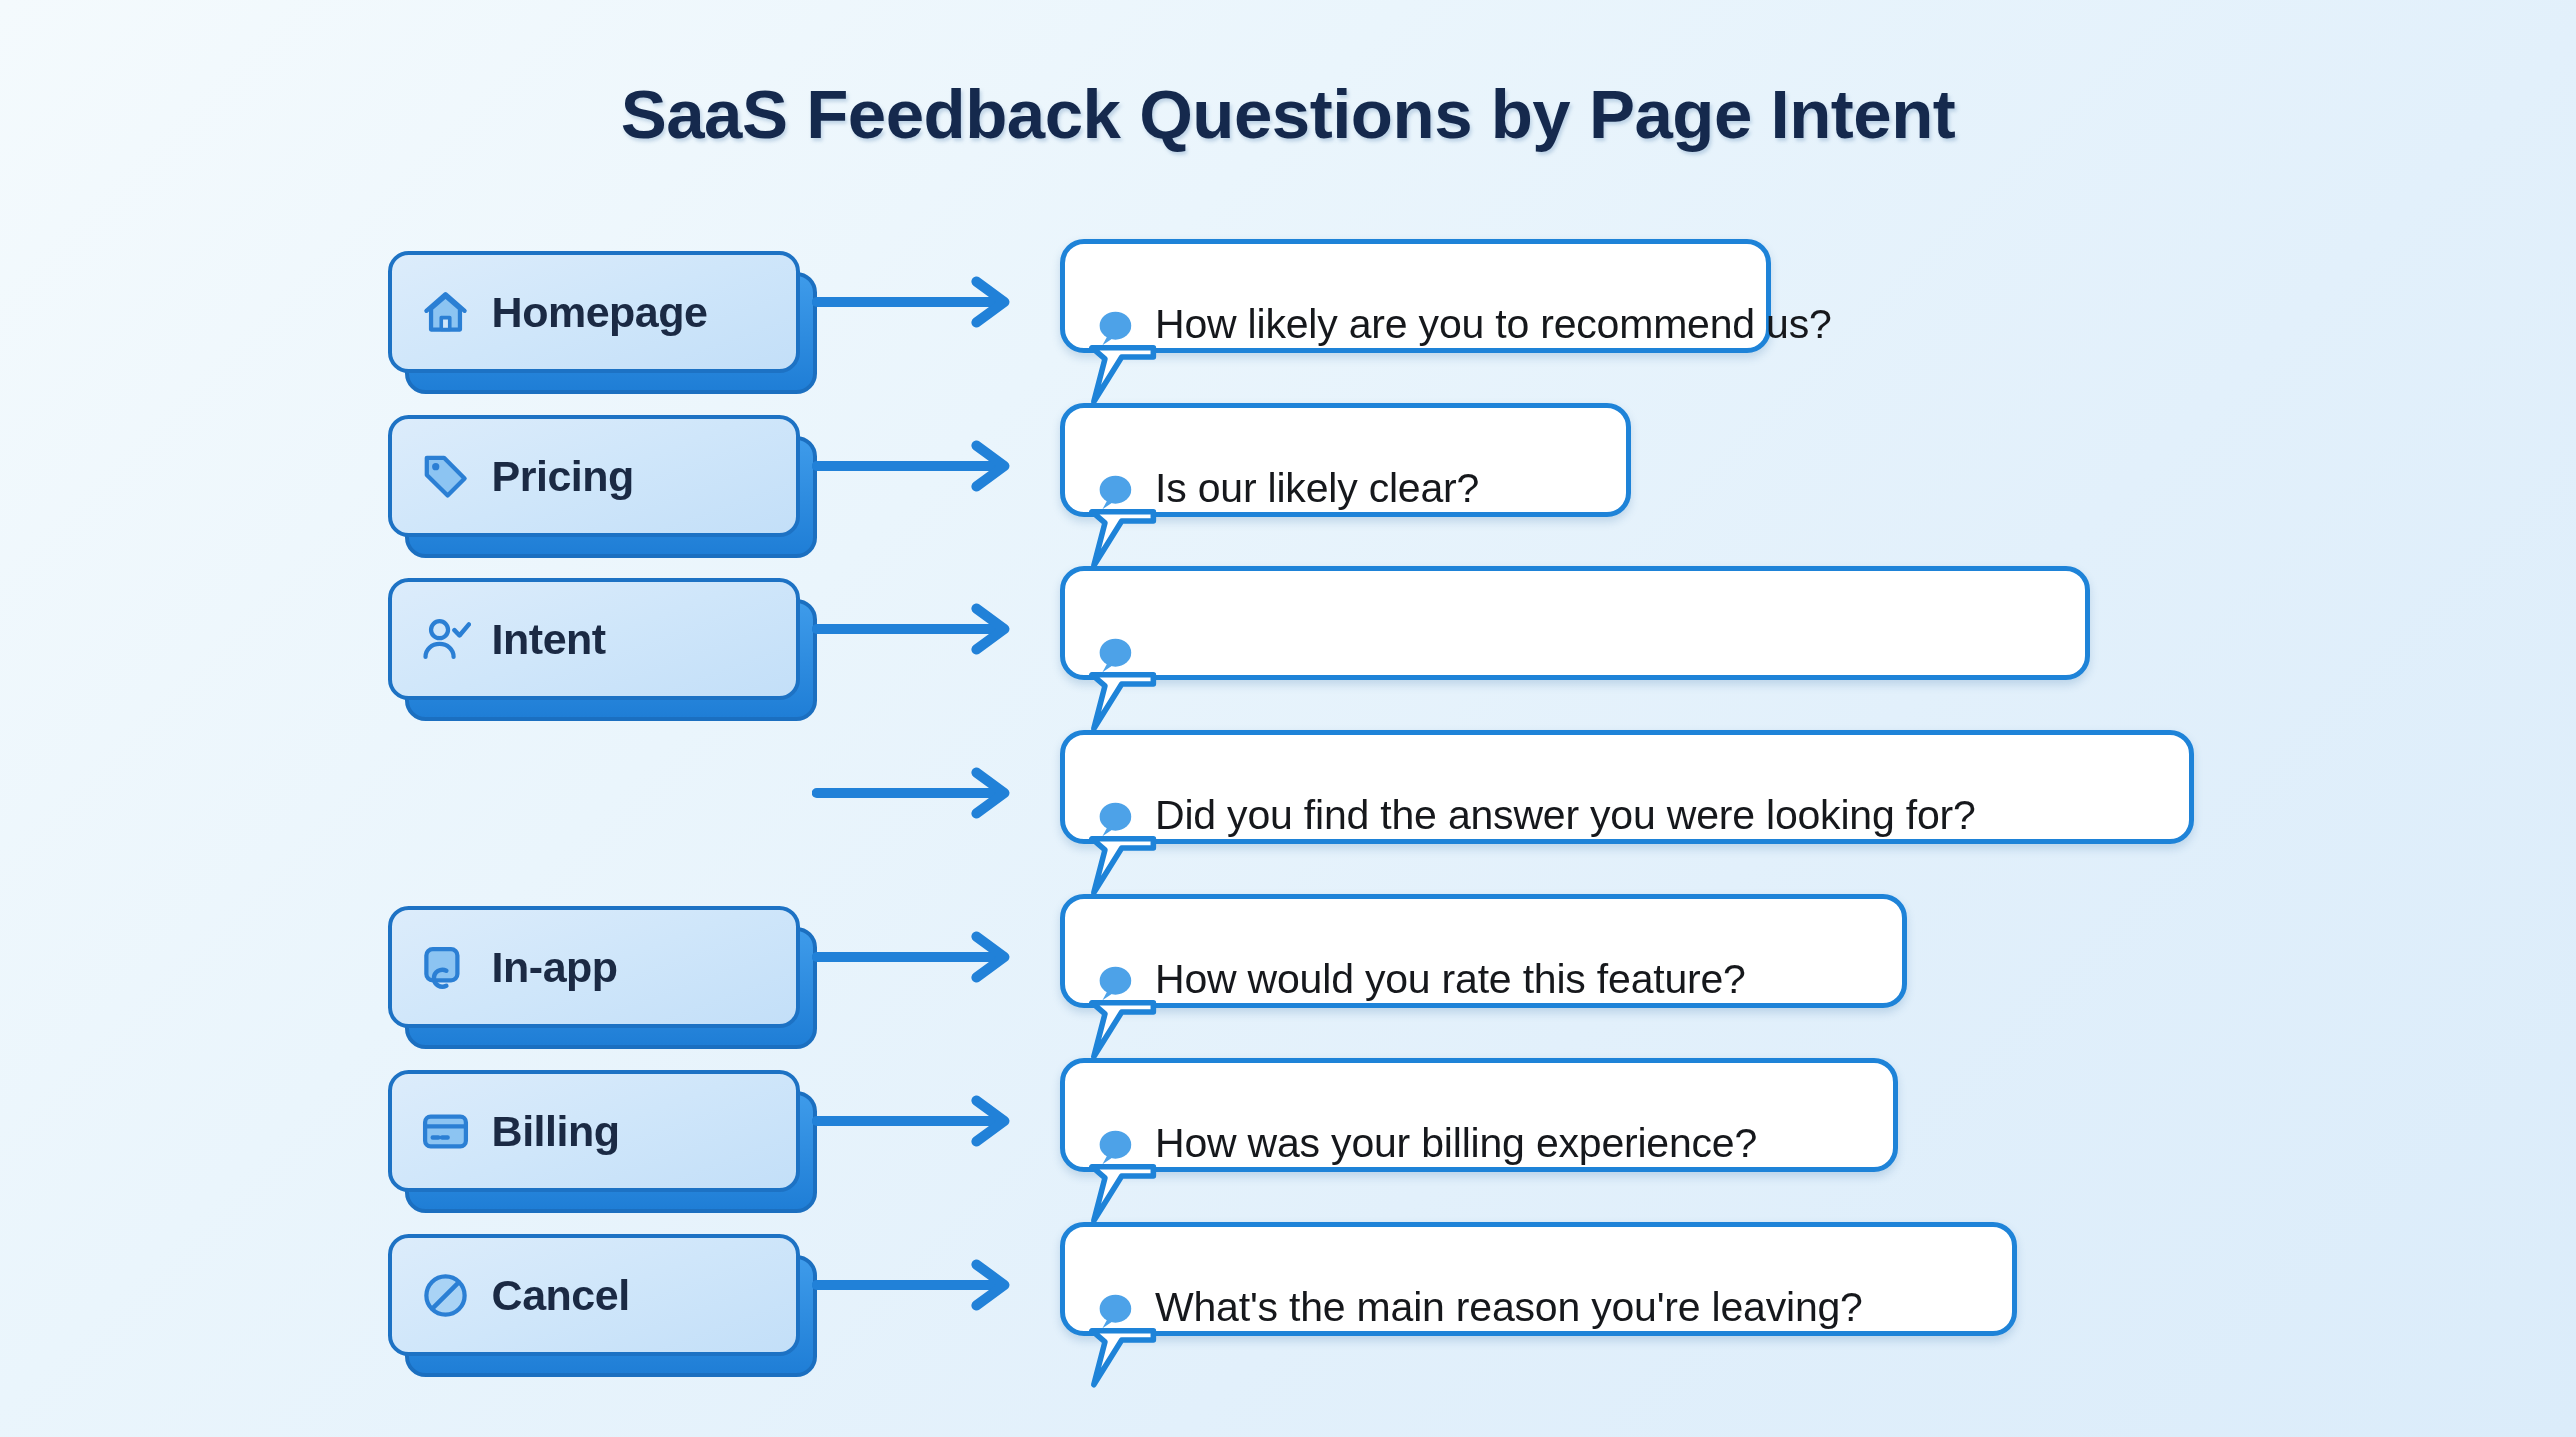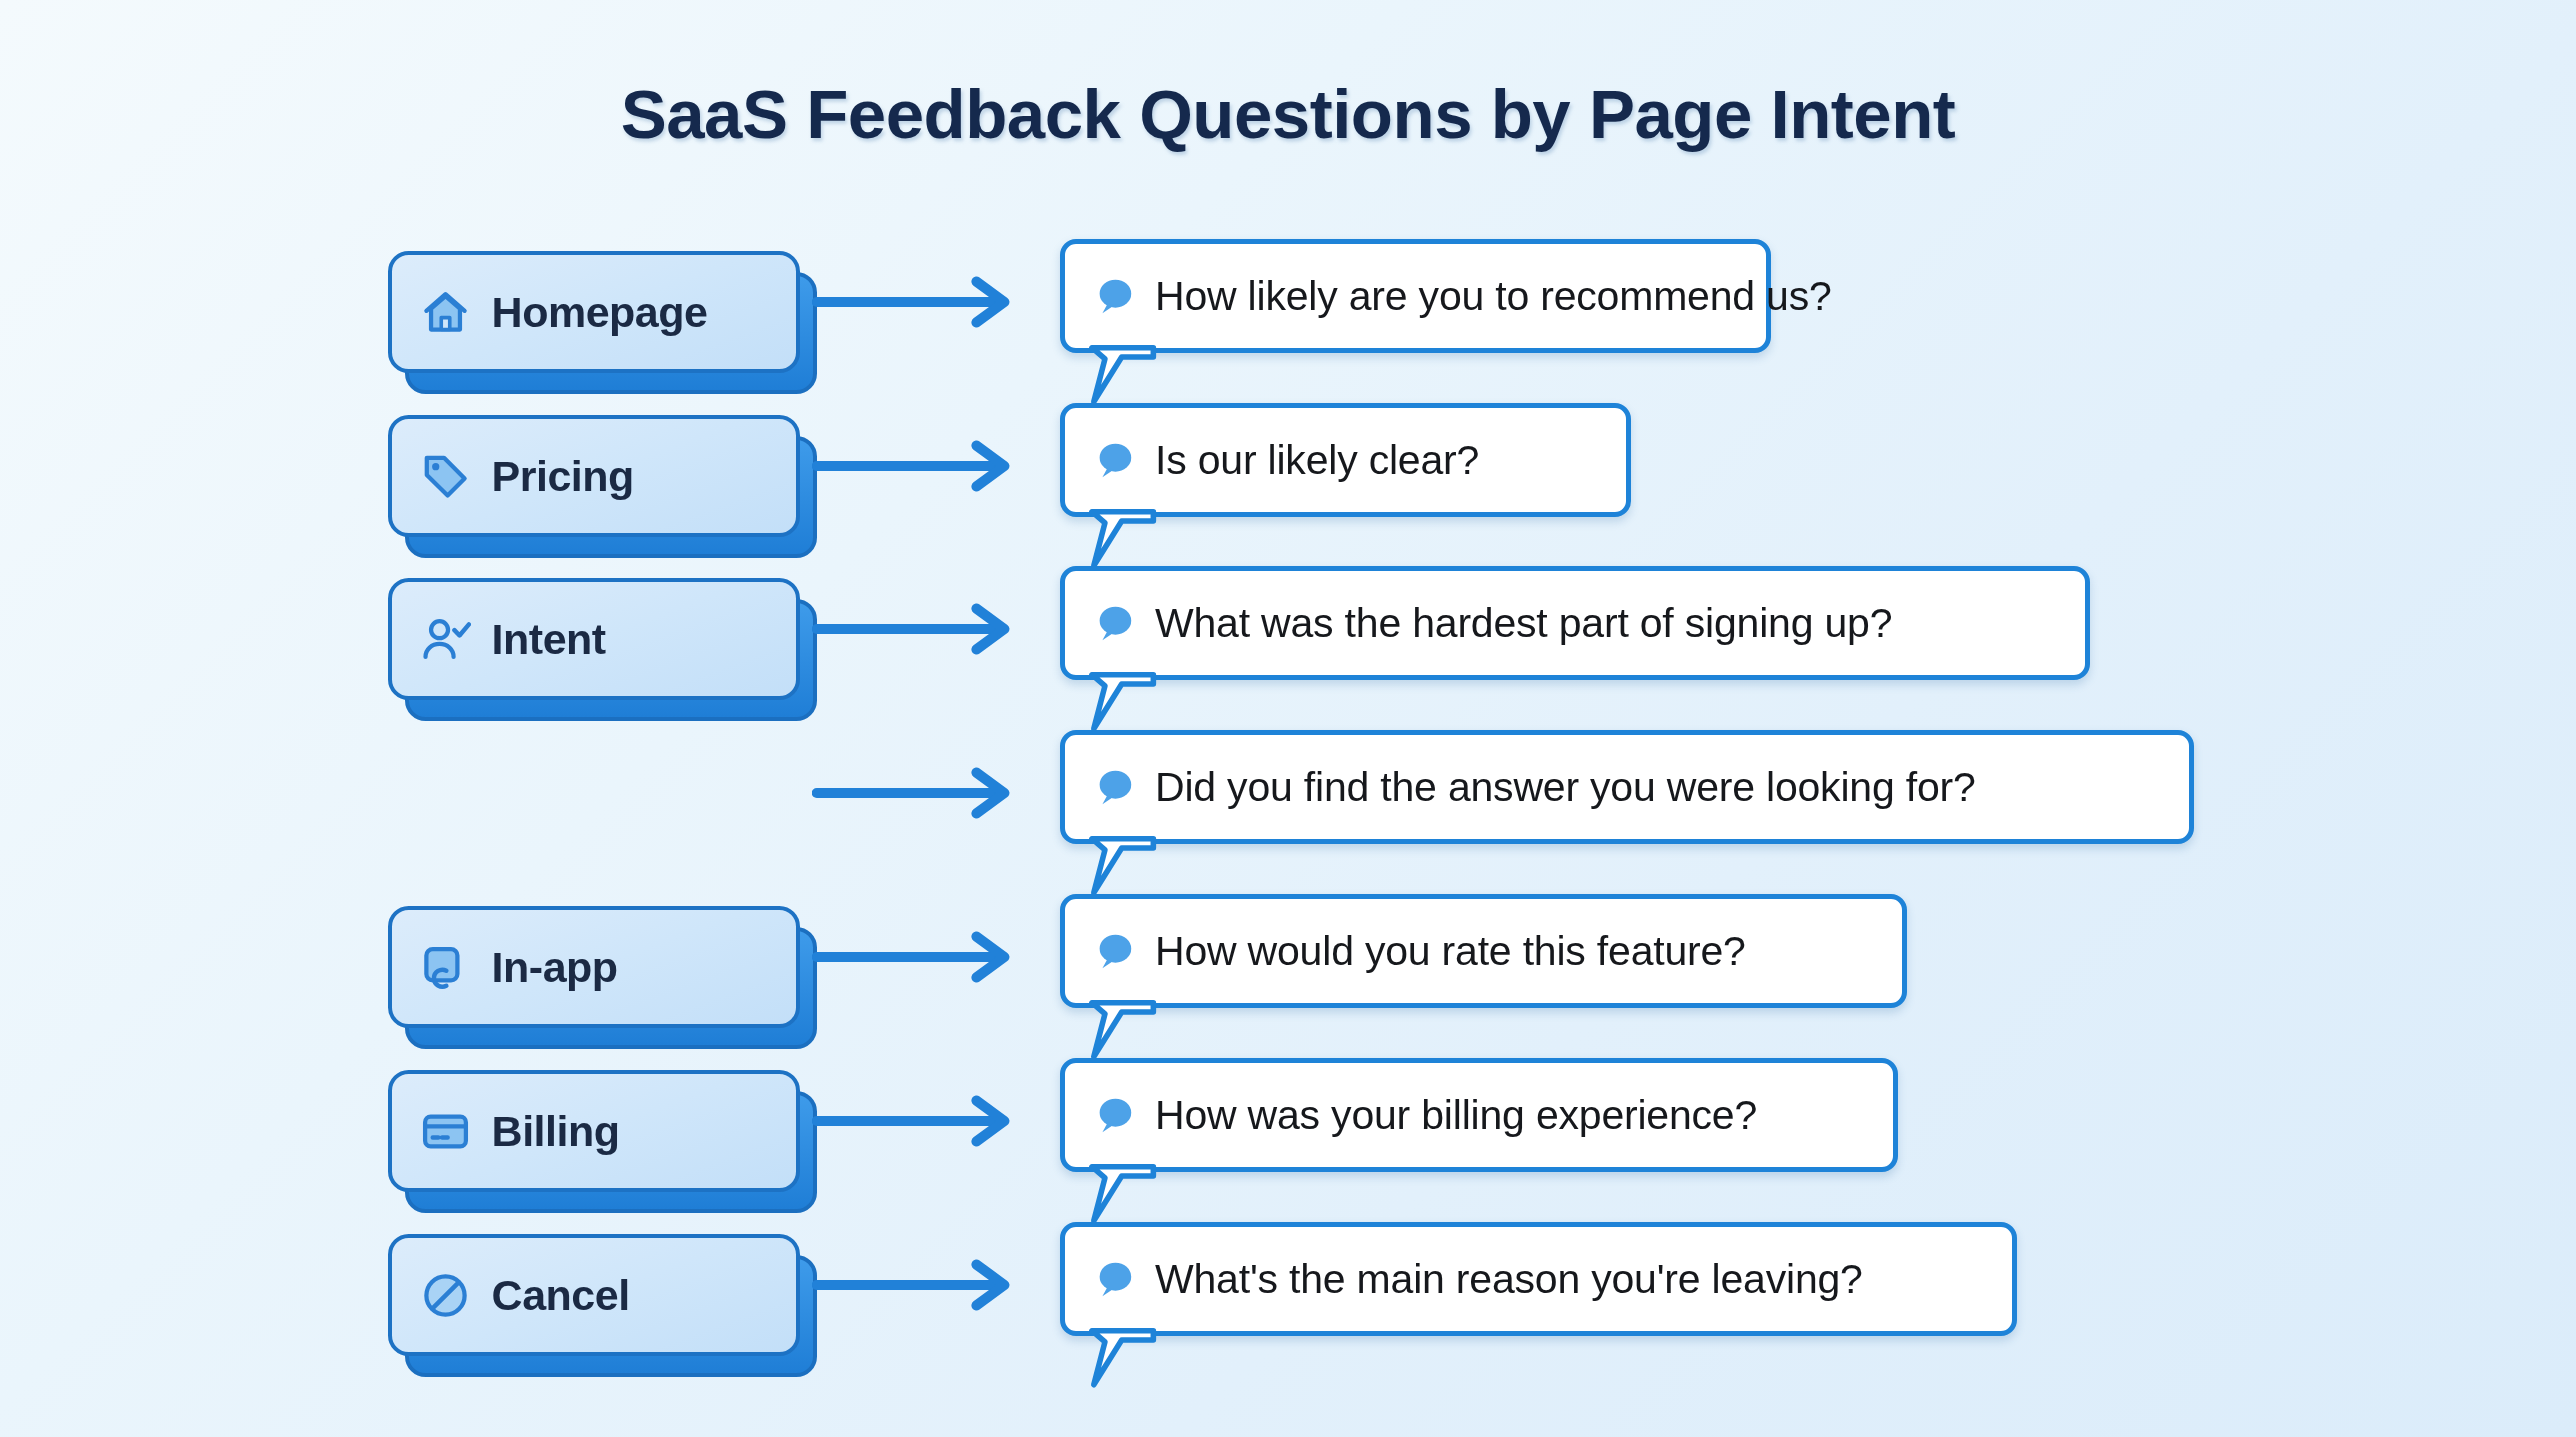--- a/index.html
+++ b/index.html
@@ -102,25 +102,25 @@
   
   .bubble-wrap {
     position: absolute;
     left: 1060px;
     top: 0;
   }
   .bubble {
     position: relative;
     background: #ffffff;
     border: 5.6px solid #1e83d8;
-    border-radius: 16px;
+    border-radius: 24px;
     box-sizing: border-box;
     height: 114px;
     display: flex;
-    align-items: center;
+    align-items: flex-end;
     padding: 0 32px 0 28px;
     gap: 19px;
     box-shadow: 0 4.7px 8.4px rgba(60,120,175,0.22);
   }
   .bubble-tail {
     position: absolute;
     left: 24px;
     top: 105px;
     width: 81px;
     height: 67px;
@@ -219,21 +219,20 @@
     <svg class="arrow" viewBox="0 0 240 56">
       <path d="M4 28 H200" stroke="#2181d8" stroke-width="11" stroke-linecap="round" fill="none"></path>
       <path d="M176 6 L206 28 L176 50" stroke="#2181d8" stroke-width="11" stroke-linecap="round" stroke-linejoin="round" fill="none"></path>
     </svg>
     <div class="bubble-wrap">
       <div class="bubble" style="width:1030px">
         <svg class="bubble-chat-icon" viewBox="0 0 46 42">
           <ellipse cx="24" cy="18" rx="17" ry="15" fill="#4da2e8"></ellipse>
           <path d="M16 28 L10 39 L22 31 Z" fill="#4da2e8"></path>
         </svg>
-        <span class="bubble-text">What was the hardest part of signing up?</span>
       </div>
       <svg class="bubble-tail" viewBox="0 0 86 72">
         <path d="M8 4 L74 4 L74 14 L40 14 L10 62 L22 16 Z" fill="#ffffff" stroke="#1e83d8" stroke-width="6" stroke-linejoin="round" stroke-linecap="round"></path>
       </svg>
     </div>
   </div>
 
   <div class="row" style="top:730px">
     <svg class="arrow" viewBox="0 0 240 56">
       <path d="M4 28 H200" stroke="#2181d8" stroke-width="11" stroke-linecap="round" fill="none"></path>

